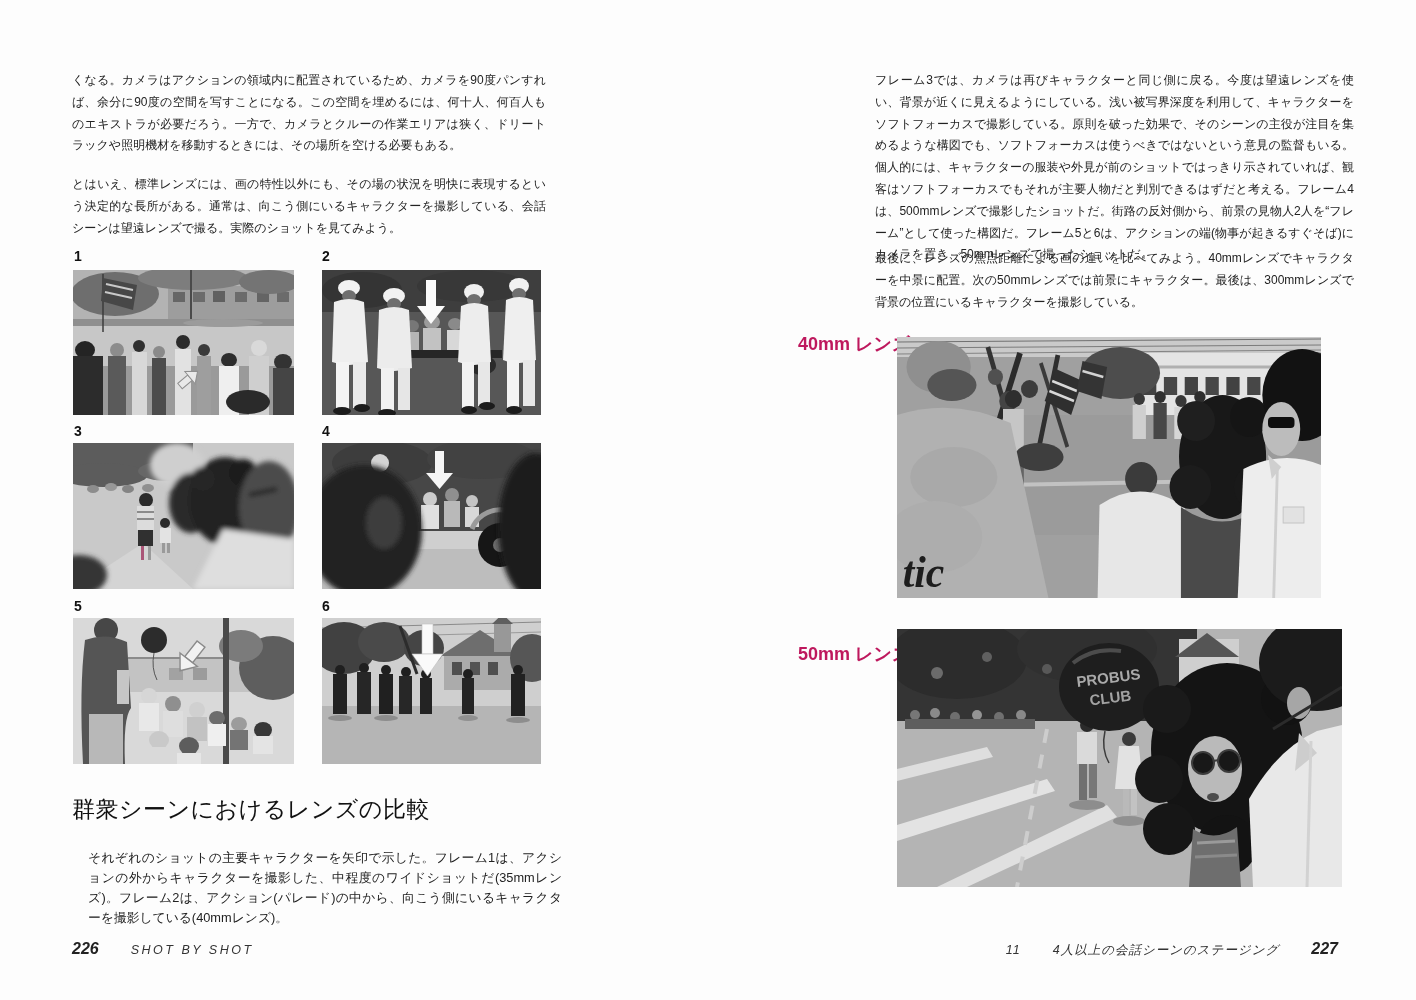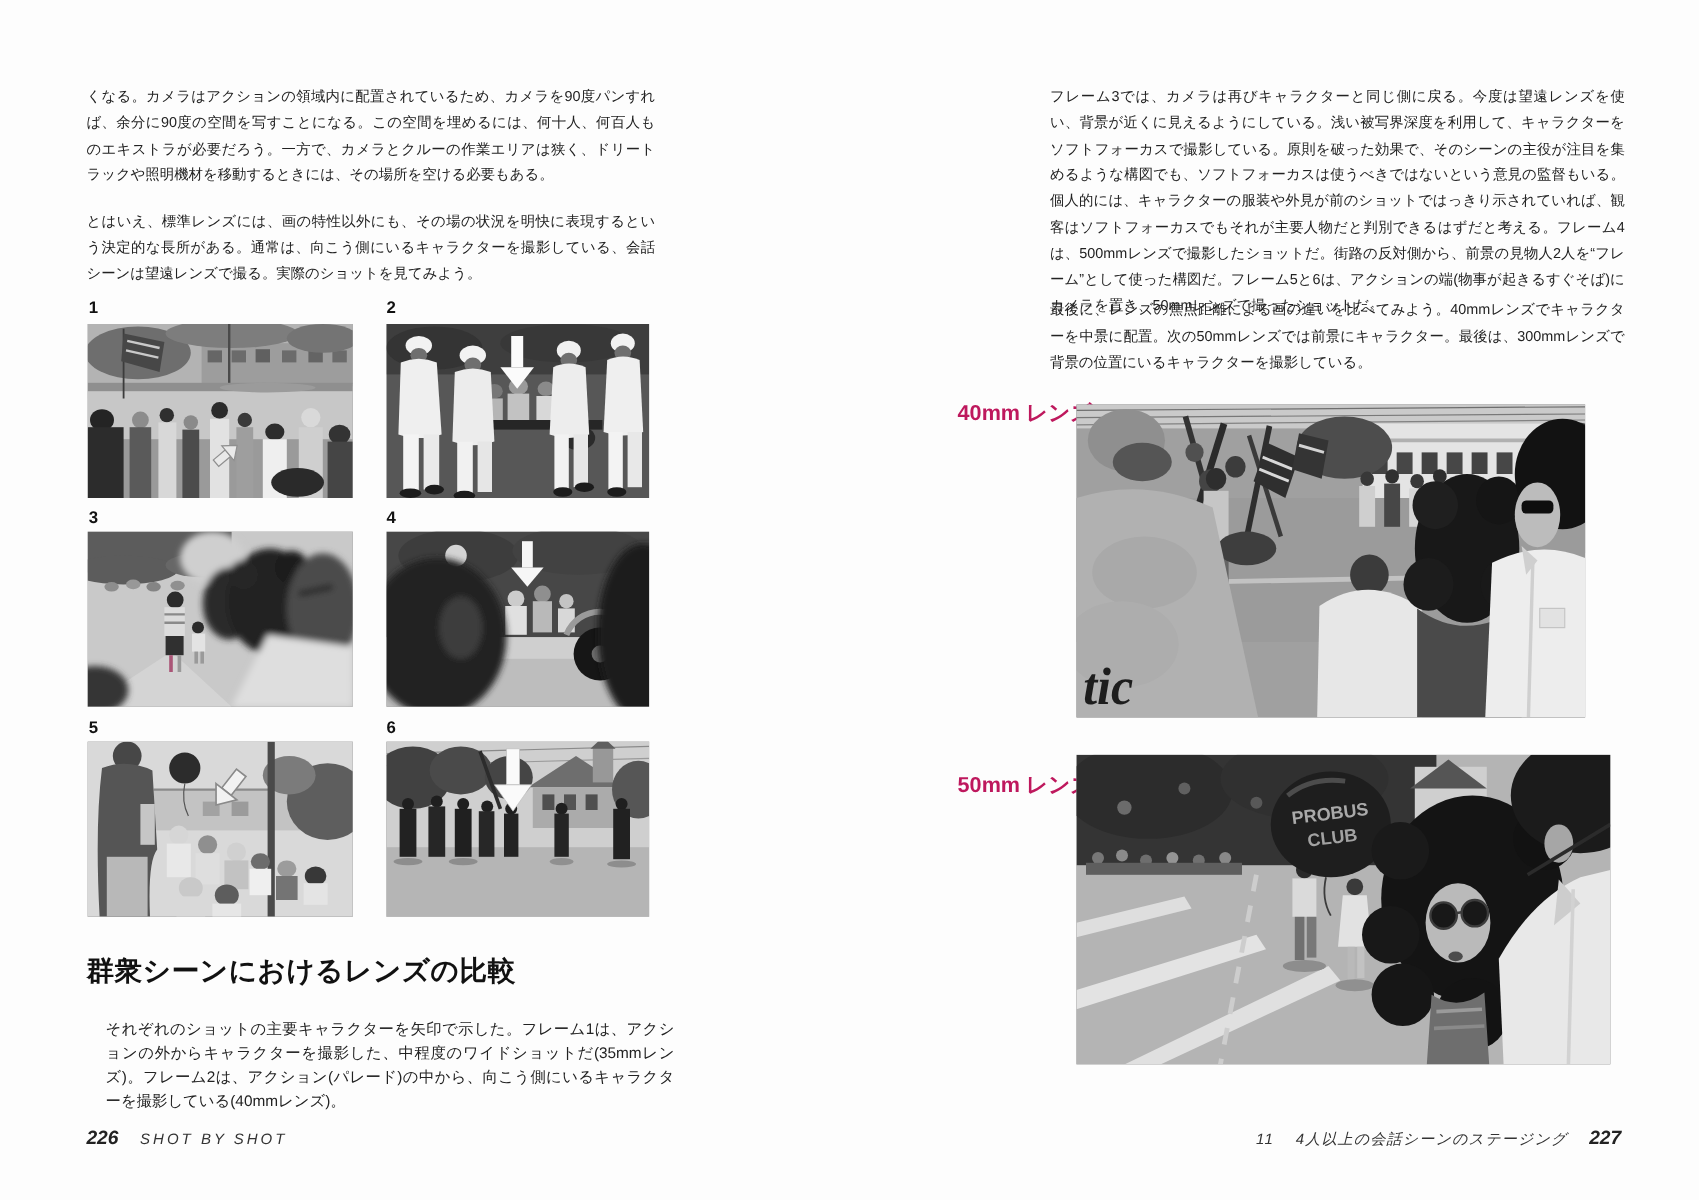--- a/index.html
+++ b/index.html
@@ -2,26 +2,26 @@
 <html><head>
 <meta charset="utf-8">
 <style>
   html,body{margin:0;padding:0;background:#ffffff;}
   .spread{position:relative;width:1416px;height:1000px;background:#fdfdfd;overflow:hidden;
           font-family:"Liberation Sans",sans-serif;color:#1c1c1c;}
   .abs{position:absolute;}
   p.body-text{margin:0;font-size:12px;line-height:21.8px;text-align:justify;
               text-justify:inter-ideograph;color:#222;}
   p.caption-text{margin:16px;font-size:12.8px;line-height:20px;text-align:justify;color:#222;}
-  h2.section-heading{margin:0;font-size:23px;font-weight:bold;letter-spacing:0.5px;color:#111;}
+  h2.section-heading{margin:0;font-size:23px;font-weight:normal;letter-spacing:0.5px;color:#111;}
   .frame-number{font-size:14px;font-weight:bold;color:#111;}
   .photo{position:absolute;overflow:hidden;background:#9a9a9a;}
   .photo svg{display:block;width:100%;height:100%;}
   .lens-label{position:absolute;font-size:18px;font-weight:bold;color:#be185d;white-space:nowrap;}
-  .footer{position:absolute;display:flex;align-items:baseline;gap:18px;}
+  .footer{position:absolute;display:flex;align-items:baseline;gap:32px;}
   .folio{font-size:16px;font-weight:bold;font-style:italic;color:#222;}
   .running-title{font-size:12.5px;font-style:italic;letter-spacing:2.5px;color:#333;}
   .running-title-jp{font-size:12.5px;font-style:italic;letter-spacing:1px;color:#333;}
 </style>
 </head>
 <body>
 
 <div class="spread">
 
   <p class="body-text abs" style="left:72px;top:70px;width:474px;">くなる。カメラはアクションの領域内に配置されているため、カメラを90度パンすれば、余分に90度の空間を写すことになる。この空間を埋めるには、何十人、何百人ものエキストラが必要だろう。一方で、カメラとクルーの作業エリアは狭く、ドリートラックや照明機材を移動するときには、その場所を空ける必要もある。</p>
@@ -469,19 +469,19 @@
         <ellipse cx="420" cy="34" rx="58" ry="48" fill="#1b1b1b"></ellipse>
         <ellipse cx="402" cy="74" rx="12" ry="16" fill="#a6a6a6"></ellipse>
         <line x1="376" y1="100" x2="445" y2="58" stroke="#2b2b2b" stroke-width="3"></line>
         <path d="M352 170 Q380 120 420 102 L445 96 L445 258 L356 258 Z" fill="#e8e8e8"></path>
         <path d="M402 104 L420 124 L398 142 Z" fill="#cdcdcd"></path>
         <line x1="414" y1="112" x2="410" y2="258" stroke="#d2d2d2" stroke-width="3"></line>
       </g>
     </svg>
   </div>
 
-  <div class="footer" style="right:65px;top:940px;justify-content:flex-end;text-align:right;">
+  <div class="footer" style="right:78px;top:940px;justify-content:flex-end;text-align:right;">
     <span class="running-title-jp">11</span>
     <span class="running-title-jp">4人以上の会話シーンのステージング</span>
     <span class="folio">227</span>
   </div>
 
 </div>
 
 </body></html>

